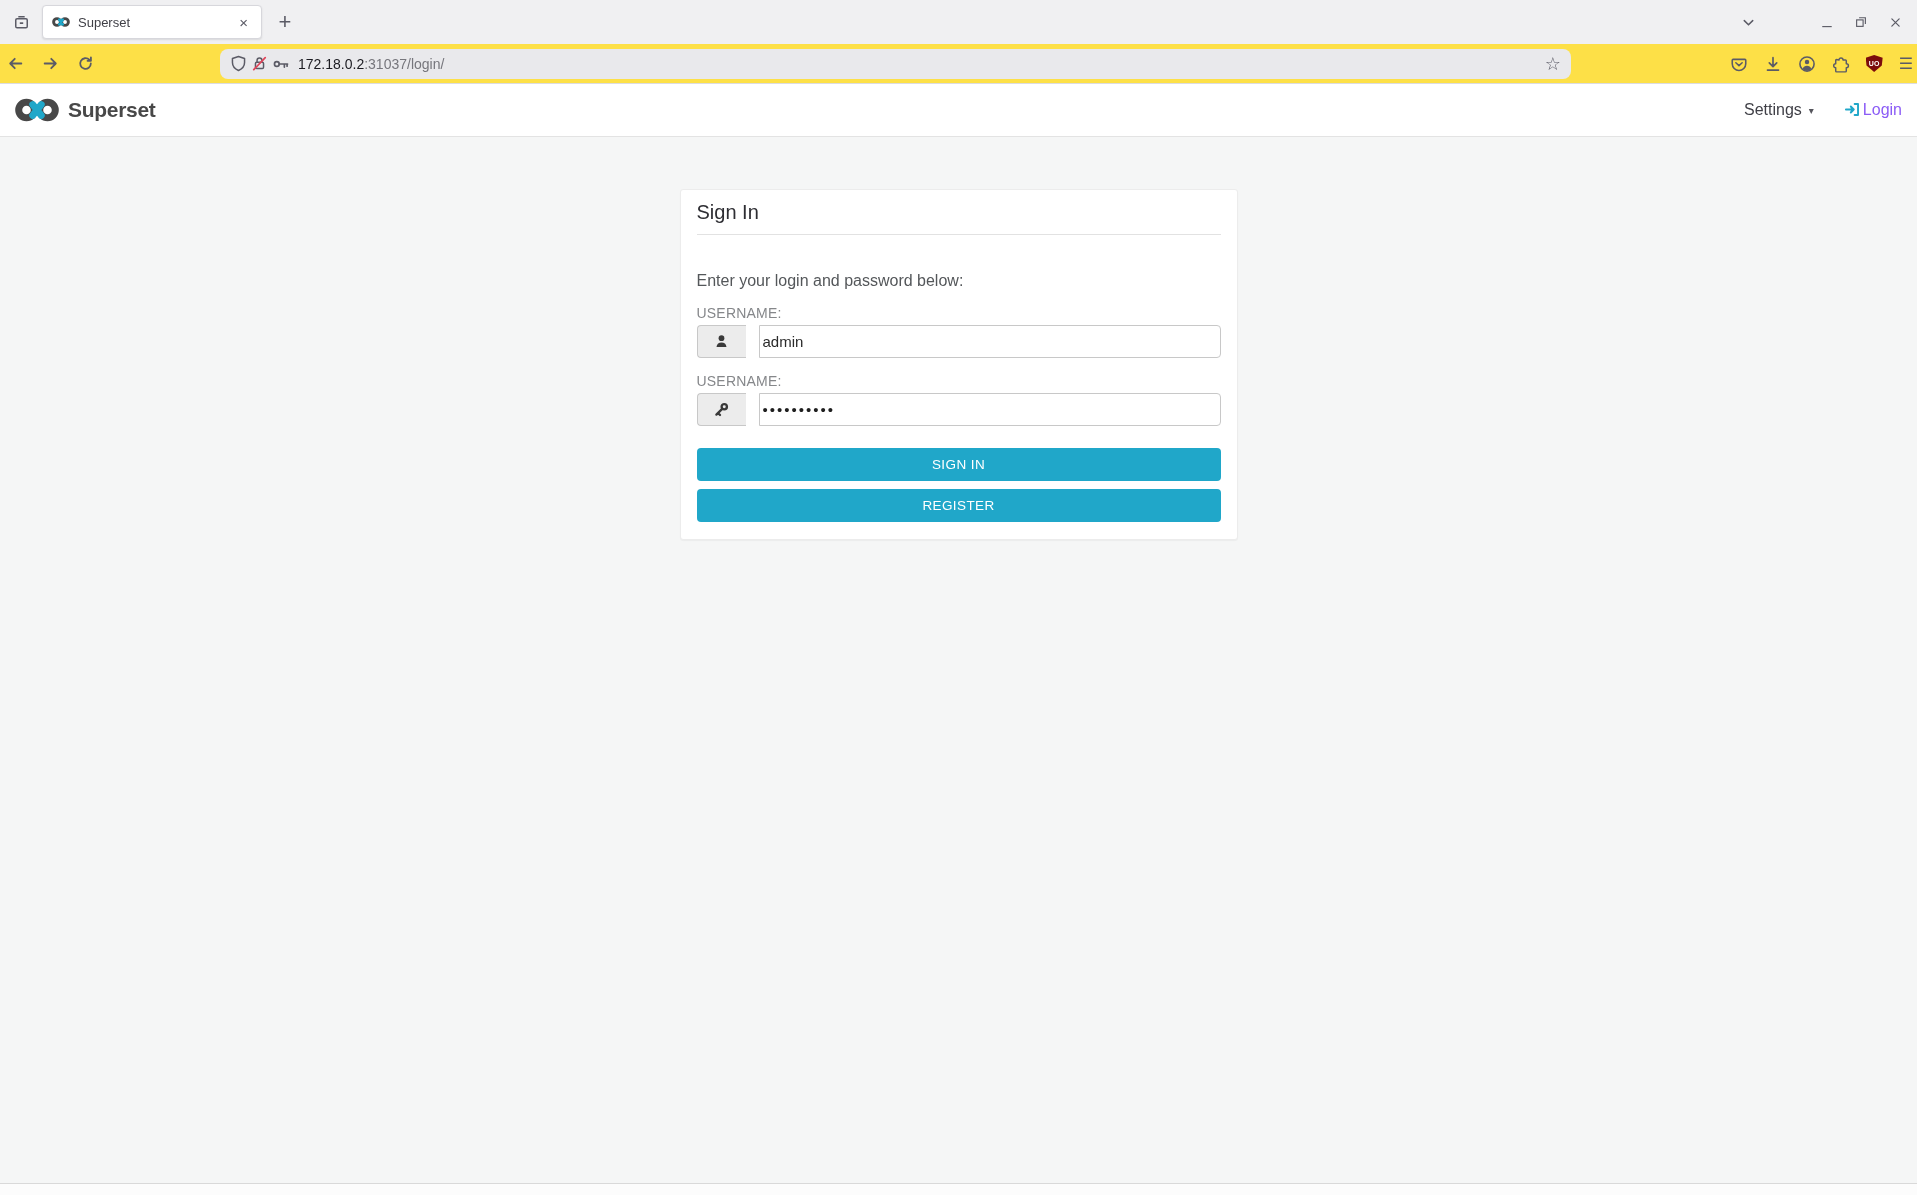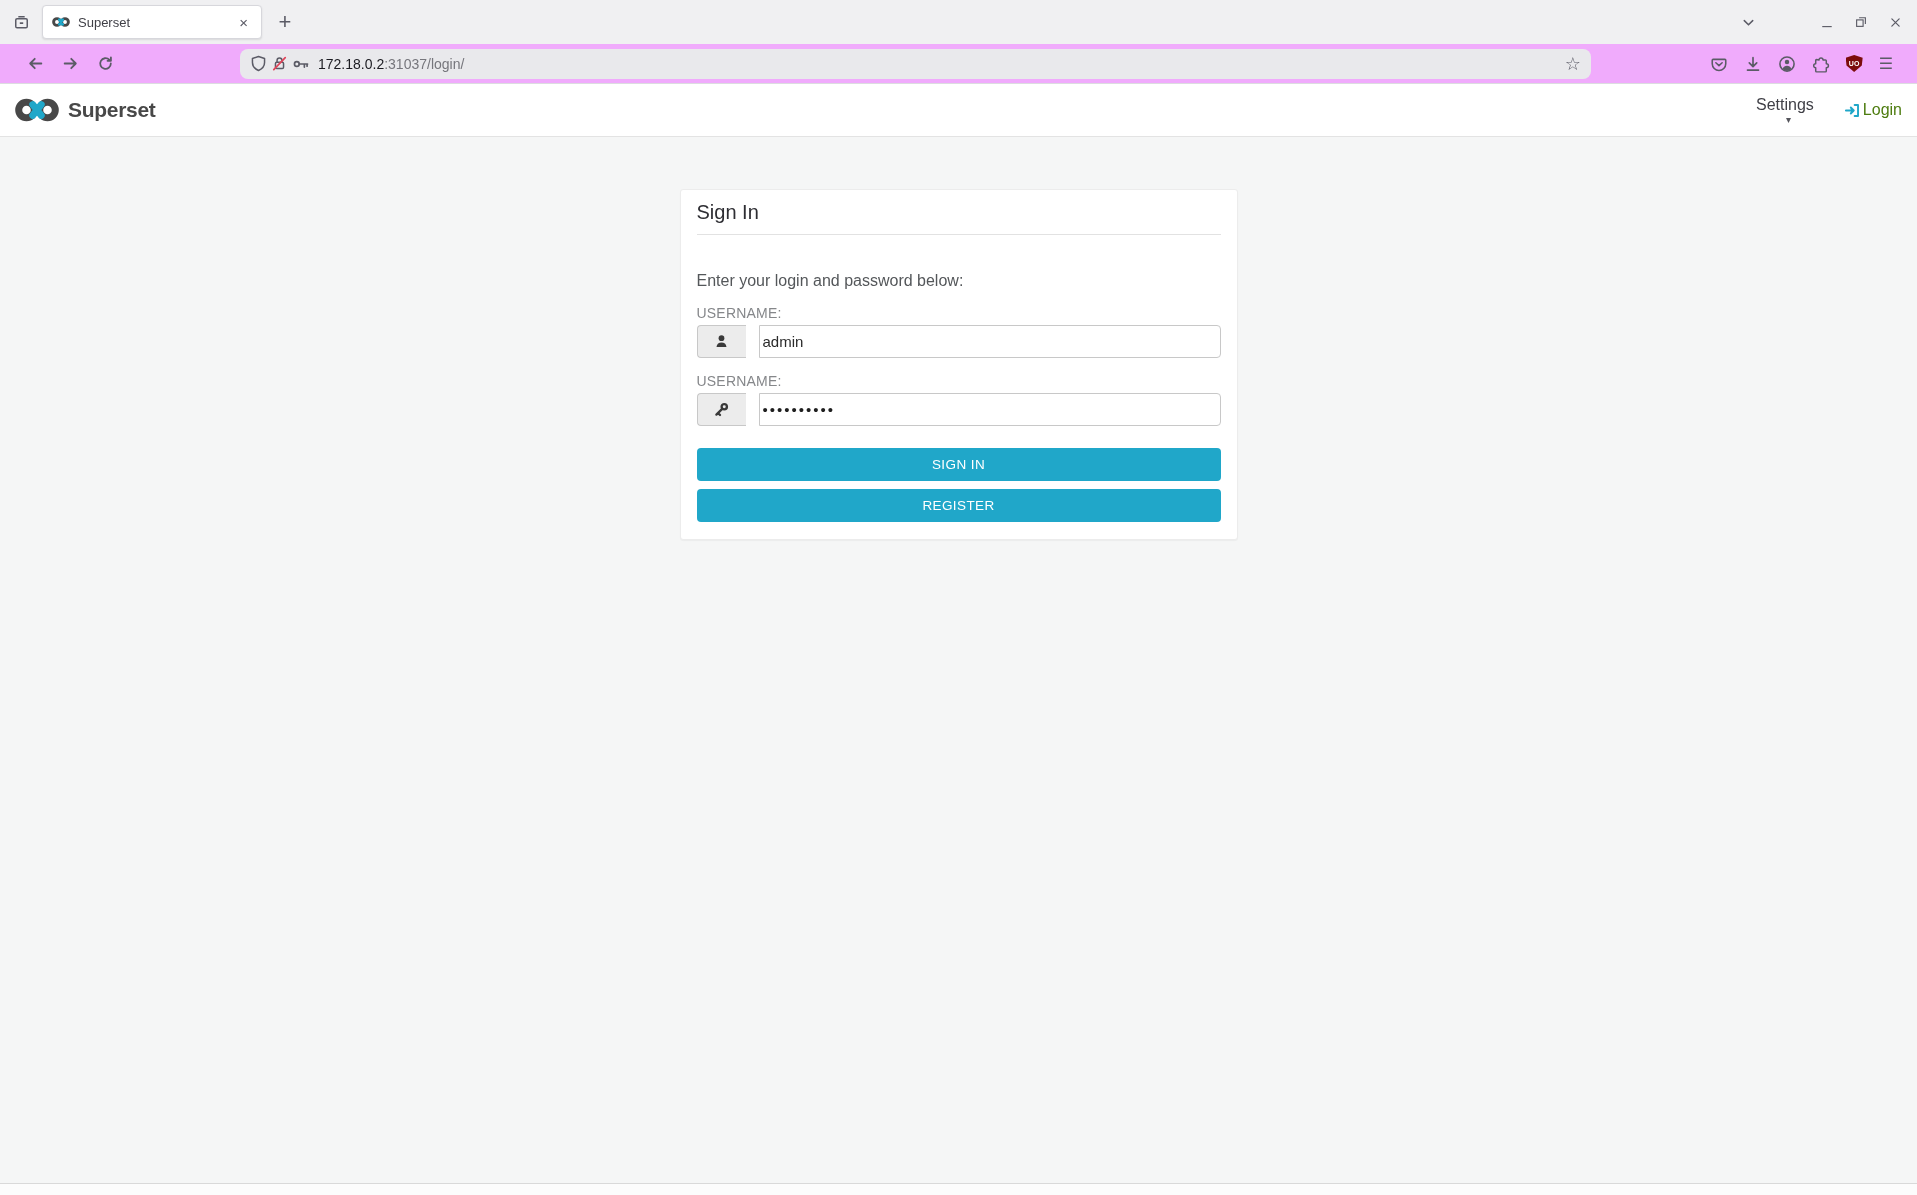--- a/index.html
+++ b/index.html
@@ -16,44 +16,44 @@
   .tab-title { flex:1; font-size:13px; color:#3f3f46; margin-left:8px; white-space:nowrap; overflow:hidden; }
   .tab-close { font-size:15px; color:#5b5b66; line-height:1; padding:2px 4px; border-radius:3px; cursor:pointer; }
   .newtab { font-size:22px; font-weight:300; color:#5b5b66; margin-left:8px; cursor:pointer; width:30px; height:30px;
             display:flex; align-items:center; justify-content:center; border-radius:4px; }
   .tabbar-spacer { flex:1; }
   .alltabs { margin-right:50px; }
   .winctl { display:flex; align-items:center; gap:6px; }
   .winbtn { width:28px; height:28px; display:flex; align-items:center; justify-content:center; color:#5b5b66; cursor:pointer; }
   .minimize-glyph { font-size:17px; line-height:1; transform:translateY(3px); }
 
-  .toolbar { height:40px; background:#f0abfc; border-bottom:1px solid #dcdce0; display:flex; align-items:center; padding:0 20px; flex:none; }
+  .toolbar { height:40px; background:#fde047; border-bottom:1px solid #dcdce0; display:flex; align-items:center; padding:0 0; flex:none; }
   .navbtns { display:flex; align-items:center; gap:5px; }
   .urlbar { width:1351px; height:30px; margin-left:120px; background:#e9e9ec; border-radius:8px;
             display:flex; align-items:center; padding:0 10px; cursor:text; }
   .urlbar .sep { width:4px; }
   .url-text { font-size:14px; margin-left:8px; white-space:nowrap; }
   .url-host { color:#1b1b21; }
   .url-path { color:#76767c; }
   .url-spacer { flex:1; }
   .star { font-size:18px; color:#5b5b66; cursor:pointer; }
   .actions { flex:1; display:flex; align-items:center; justify-content:flex-end; gap:16px; padding-right:4px; }
   .ublock { width:17px; height:17px; background:#7c0c0c; clip-path:polygon(50% 0,100% 16%,95% 62%,50% 100%,5% 62%,0 16%);
             display:flex; align-items:center; justify-content:center; cursor:pointer; }
   .ublock span { color:#fff; font-size:7px; font-weight:700; letter-spacing:.2px; }
   .hamburger { font-size:16px; color:#5b5b66; cursor:pointer; }
 
   
   .app-header { height:53px; background:#fff; border-bottom:1px solid #e3e3e3; display:flex; align-items:center; padding:0 15px; flex:none; }
   .brand { display:flex; align-items:center; cursor:pointer; }
   .brand-text { font-size:21px; font-weight:700; color:#484848; letter-spacing:-.3px; margin-left:9px; }
   .header-spacer { flex:1; }
-  .settings { display:flex; align-items:center; font-size:16px; color:#3f3f46; cursor:pointer; margin-right:30px;flex-direction:column; }
+  .settings { display:flex; align-items:center; font-size:16px; color:#3f3f46; cursor:pointer; margin-right:30px; }
   .settings .caret { font-size:10px; color:#55555c; margin-left:7px; }
-  .login-link { display:flex; align-items:center; font-size:16px; color:#4d7c0f; cursor:pointer; }
+  .login-link { display:flex; align-items:flex-start; font-size:16px; color:#8b5cf6; cursor:pointer; }
   .login-link svg { margin-right:2px; }
 
   .content { flex:1; background:#f5f6f6; overflow:hidden; }
   .card { width:558px; margin:52px auto 0; background:#fff; border:1px solid #ececec; border-radius:3px;
           box-shadow:0 1px 1px rgba(0,0,0,.04); padding:11px 16px 17px; }
   .card-title { font-size:20px; font-weight:500; color:#2e2e33; margin-bottom:10px; }
   .card-divider { border:none; border-top:1px solid #e2e2e2; }
   .instruction { margin-top:37px; font-size:16px; color:#54575a; }
   .field-label { margin-top:15px; margin-bottom:4px; font-size:14px; color:#85878a; letter-spacing:.2px; }
   .input-group { display:flex; height:33px; }

